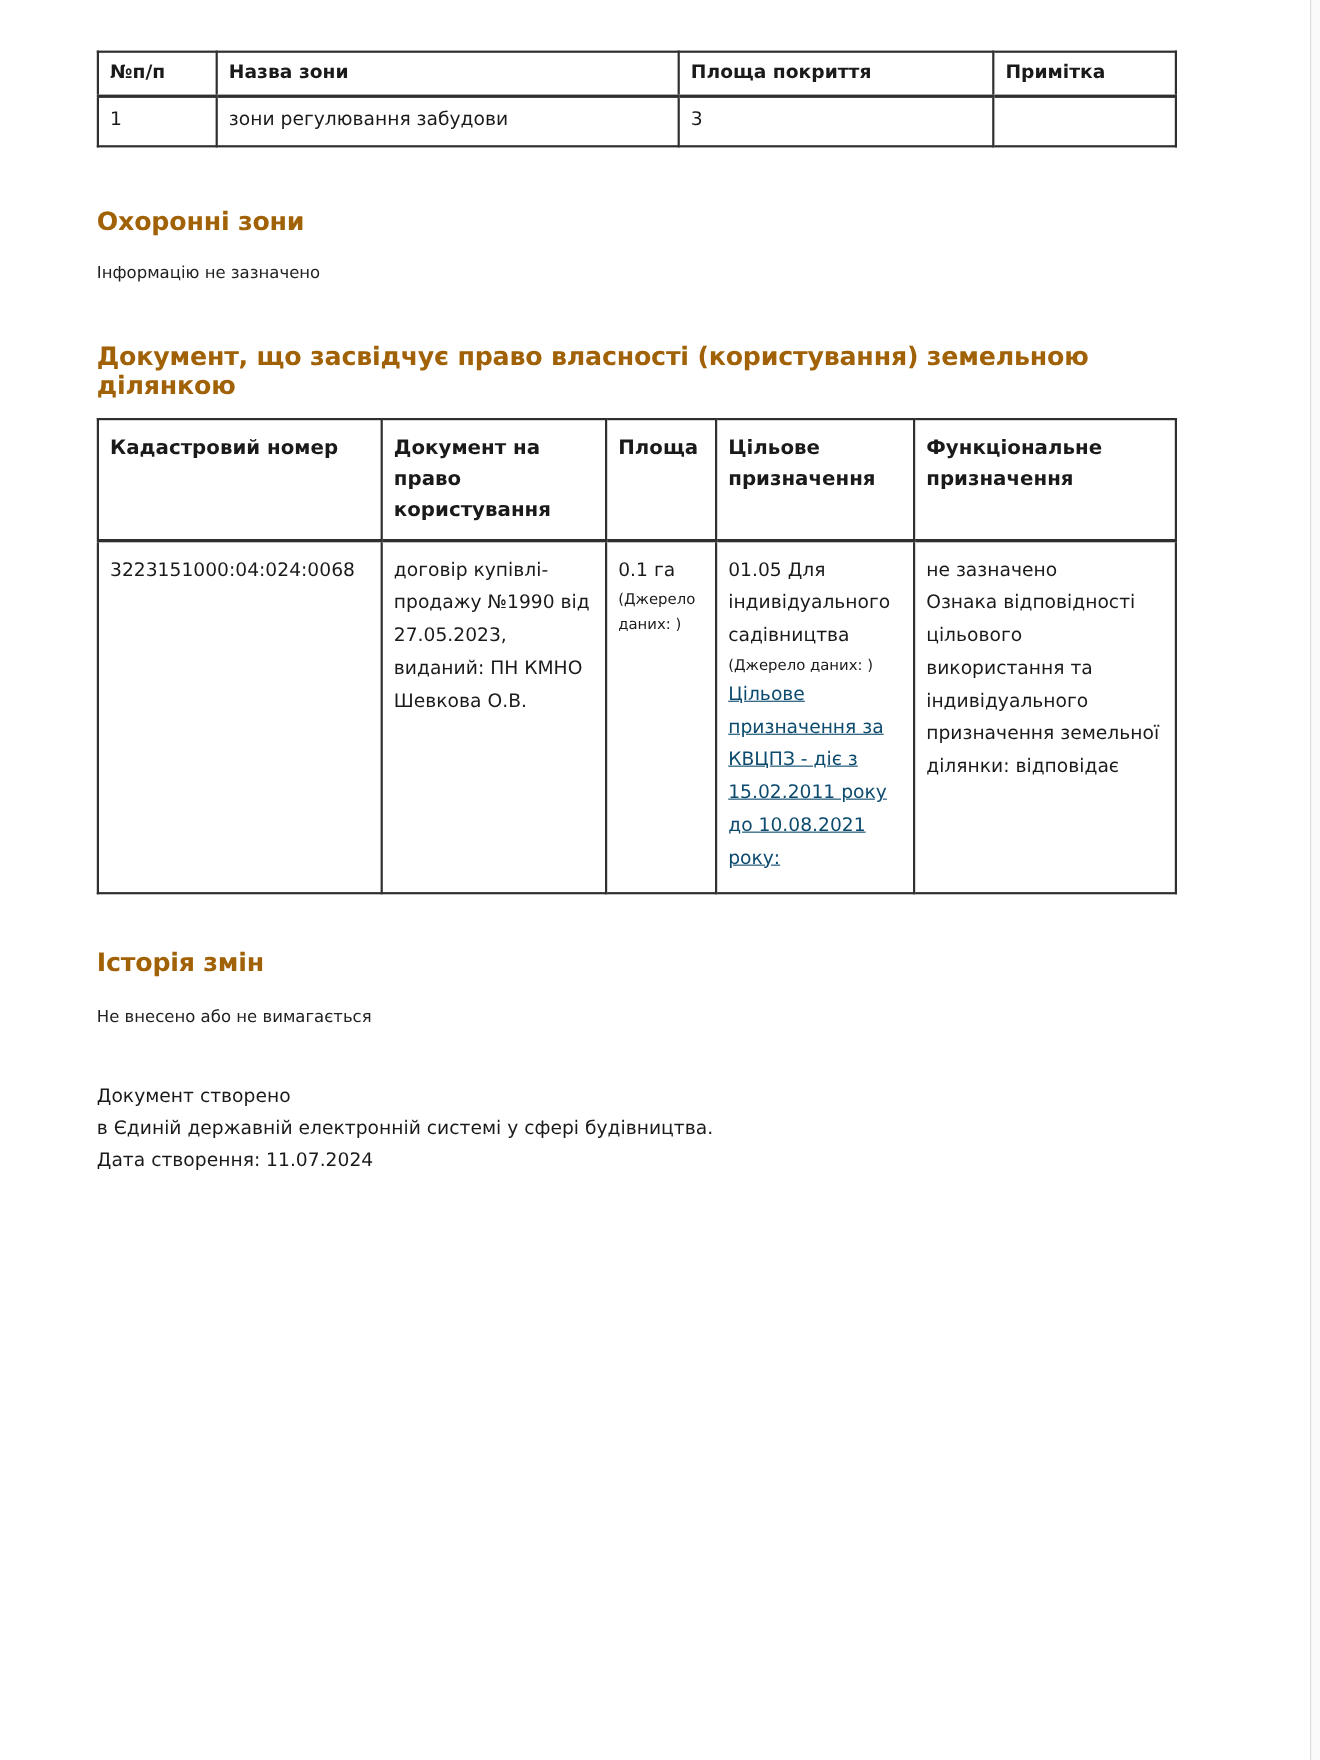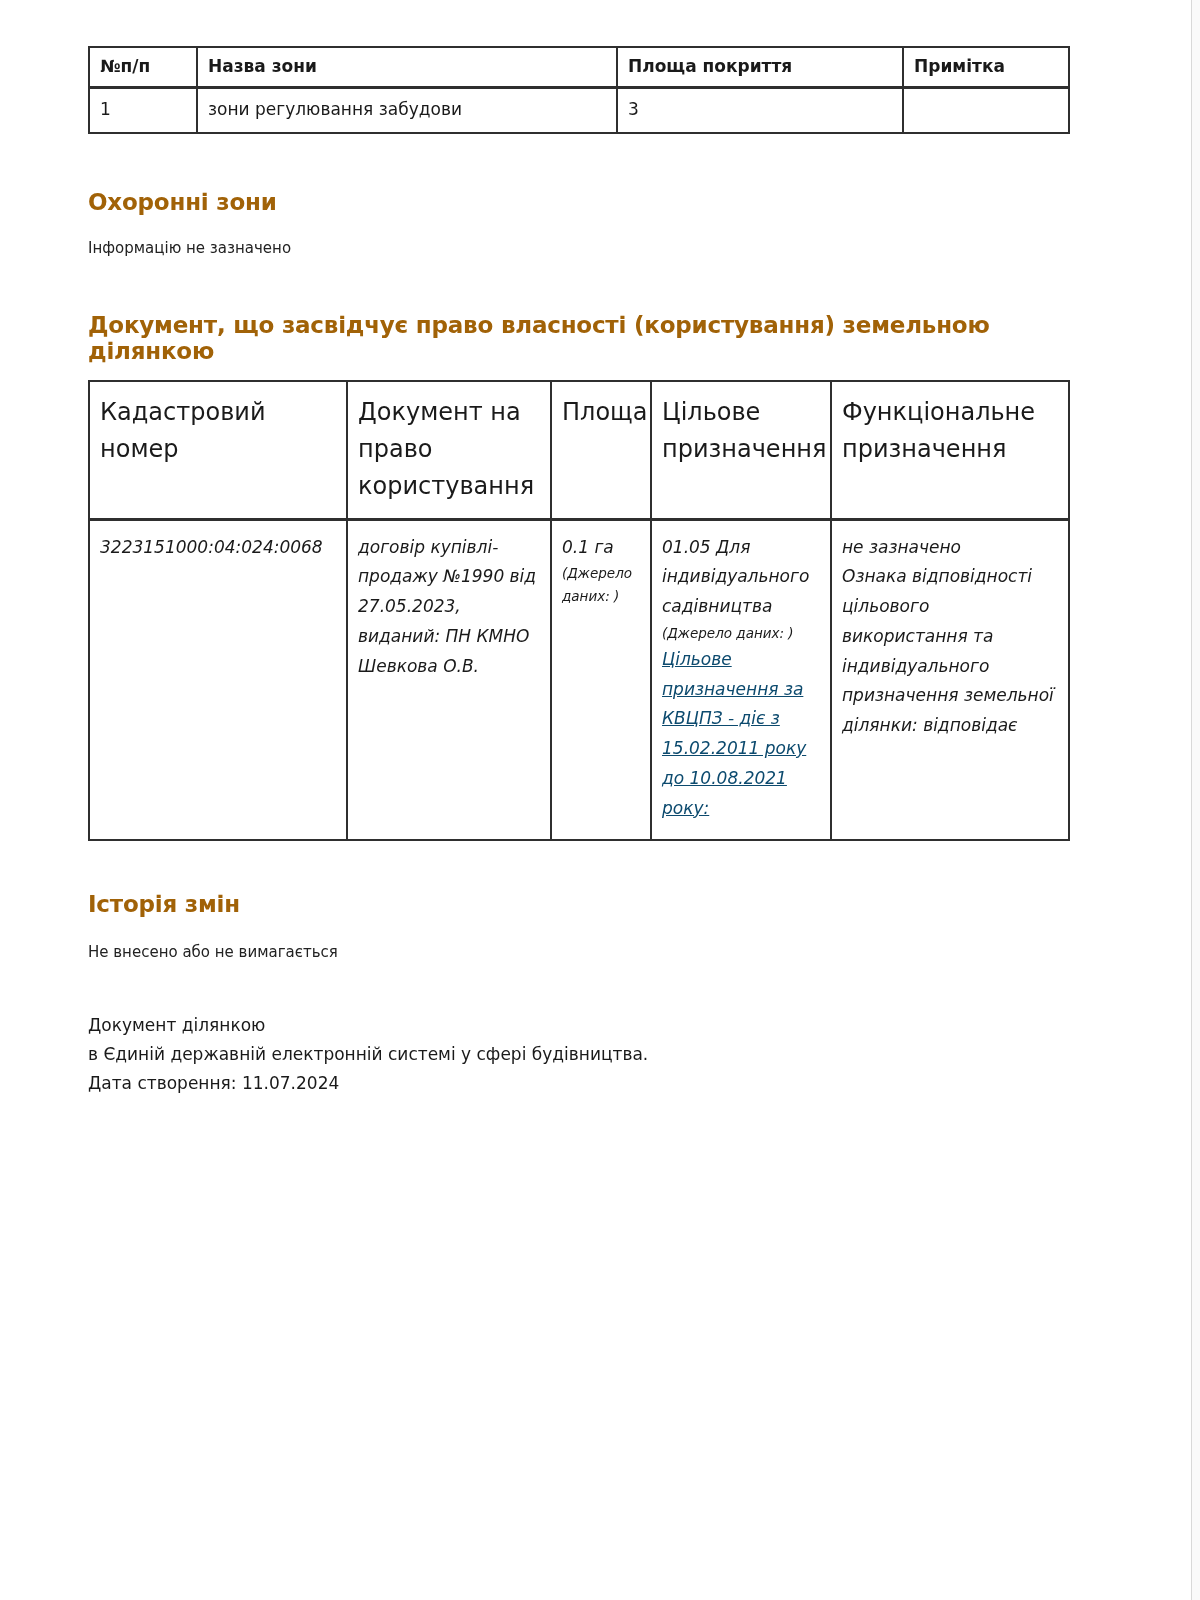--- a/index.html
+++ b/index.html
@@ -48,29 +48,28 @@
     height: 46px;
     padding: 10px 10px;
     font-size: 17px;
     font-weight: normal;
   }
 
   
   .ownership-table th {
     height: 98px;
     padding: 12px 10px;
-    font-size: 24px;
-    font-weight: normal;
+    font-size: 18px;
+    font-weight: bold;
     line-height: 1.55;
   }
   .ownership-table td {
     padding: 12px 8px 16px 10px;
     font-size: 17px;
     line-height: 1.75;
-    font-style: italic;
   }
   .source-note {
     display: block;
     font-size: 13.5px;
     line-height: 1.7;
   }
   .cell-line { display: block; }
   .kvcpz-link {
     display: block;
     color: #0c4a6e;
@@ -171,18 +170,18 @@
         </td>
       </tr>
     </tbody>
   </table>
 
 
   <h2 class="h2-history">Історія змін</h2>
   <p class="note note-history">Не внесено або не вимагається</p>
 
   <div class="footer">
-    <p>Документ ділянкою</p>
+    <p>Документ створено</p>
     <p>в Єдиній державній електронній системі у сфері будівництва.</p>
     <p>Дата створення: 11.07.2024</p>
   </div>
 
 </div>
 
 </body></html>

